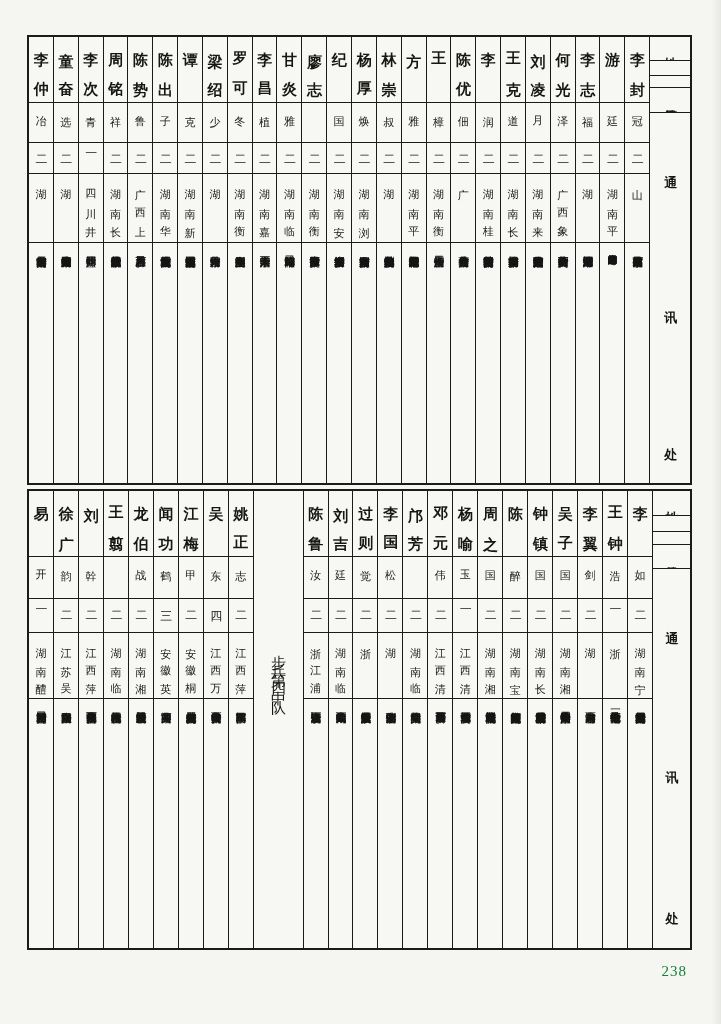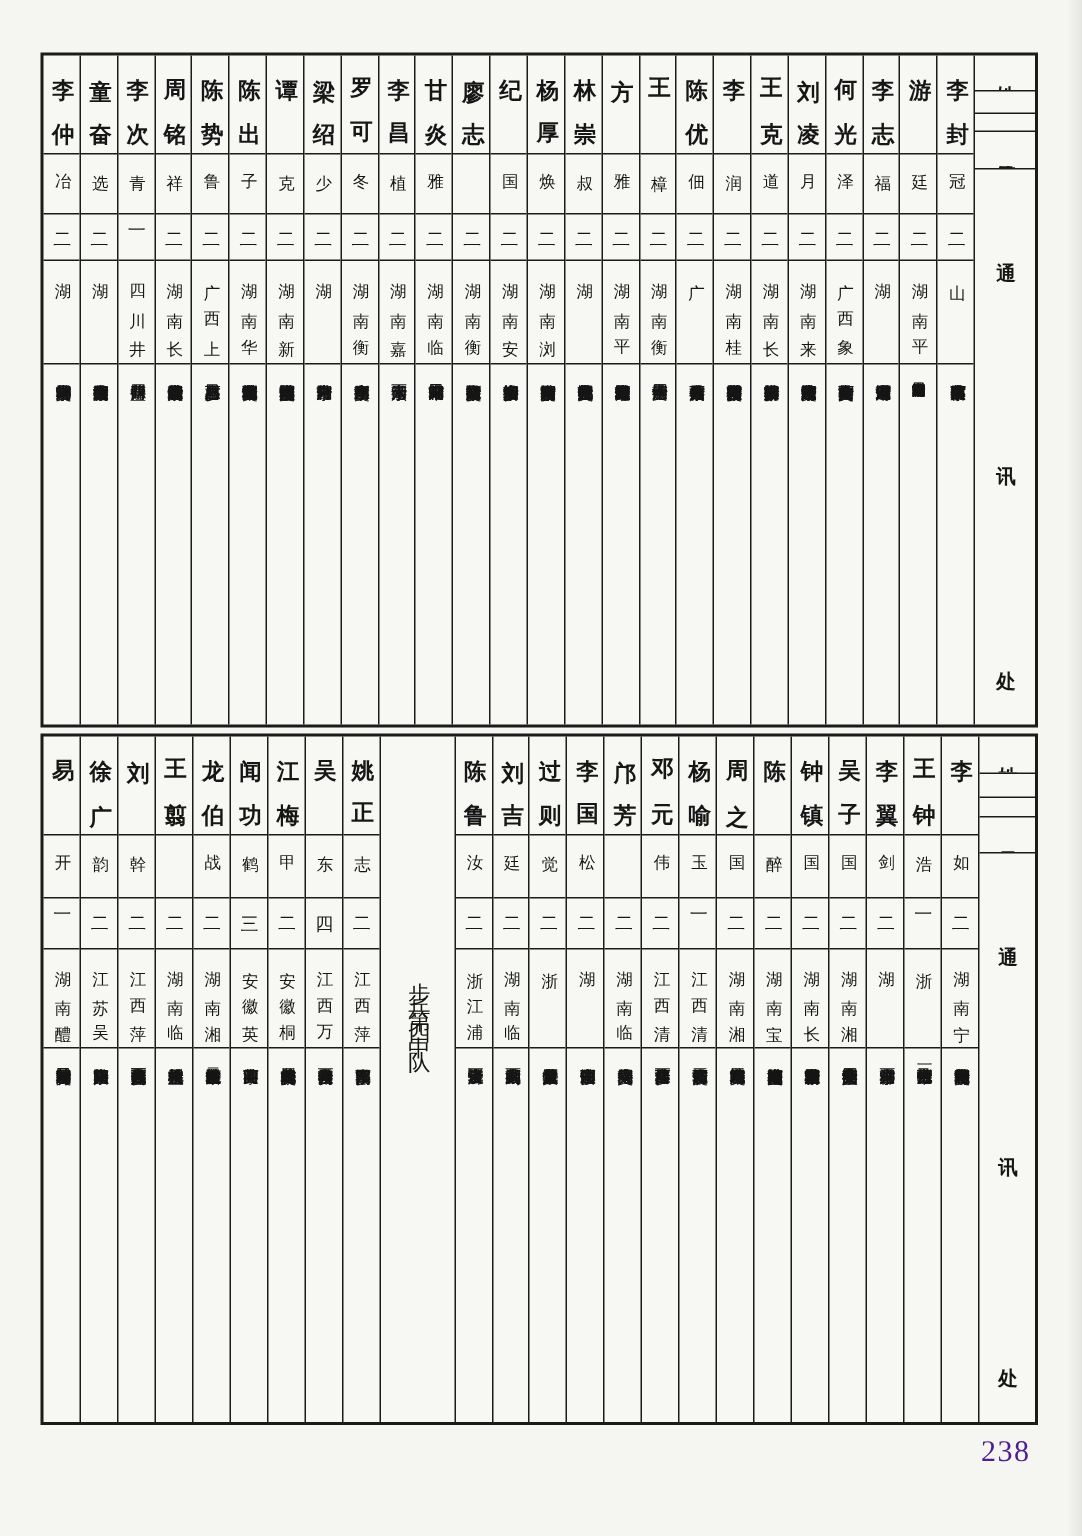--- a/index.html
+++ b/index.html
@@ -39,21 +39,21 @@
   .txt-address.small{font-size:9px;line-height:10.5px;}
   .hcell .v{font-size:13px;font-weight:700;height:100%;text-align:justify;text-align-last:justify;
         box-sizing:border-box;}
   .h-name{padding:10px 0;}
   .h-alias{padding:5px 0;}
   .h-age{padding:3px 0;}
   .h-native{padding:12px 0;}
   .h-addr{padding:46px 0;}
   .unit-label{position:absolute;top:152px;left:50%;transform:translateX(-50%);
         font-size:15px;letter-spacing:9px;writing-mode:vertical-rl;text-orientation:upright;}
-  .page-number{position:absolute;right:34px;bottom:44px;font-size:20px;letter-spacing:1px;color:#4c1d95;}
+  .page-number{position:absolute;right:34px;bottom:44px;font-size:15px;letter-spacing:1px;color:#15803d;}
 </style>
 </head>
 <body>
 
 <div class="page">
   <div class="table">
 
     <div class="section top" id="topSection">
       <div class="col entry">
           <div class="cell r-name">

